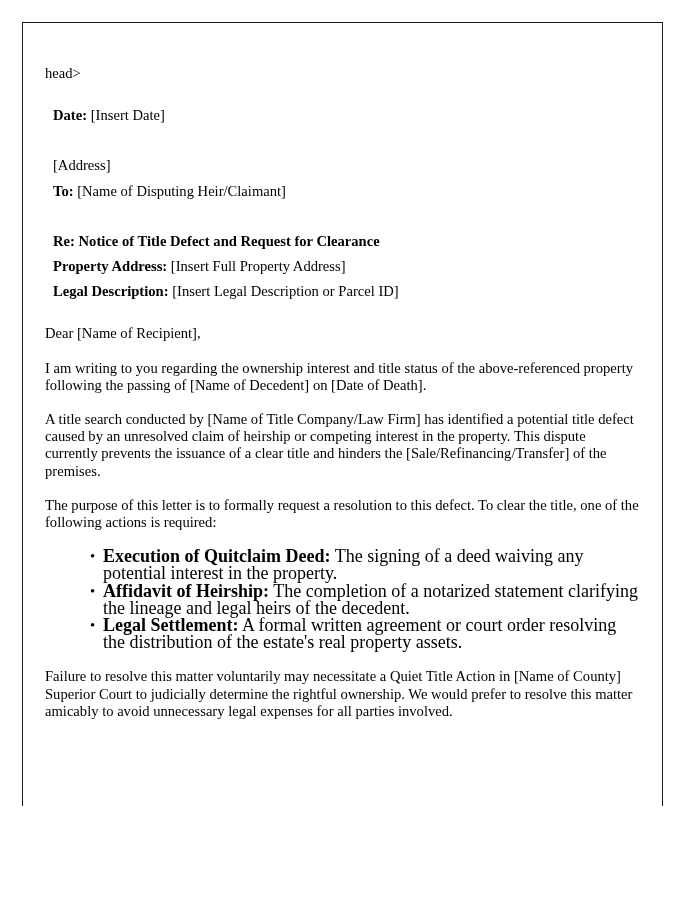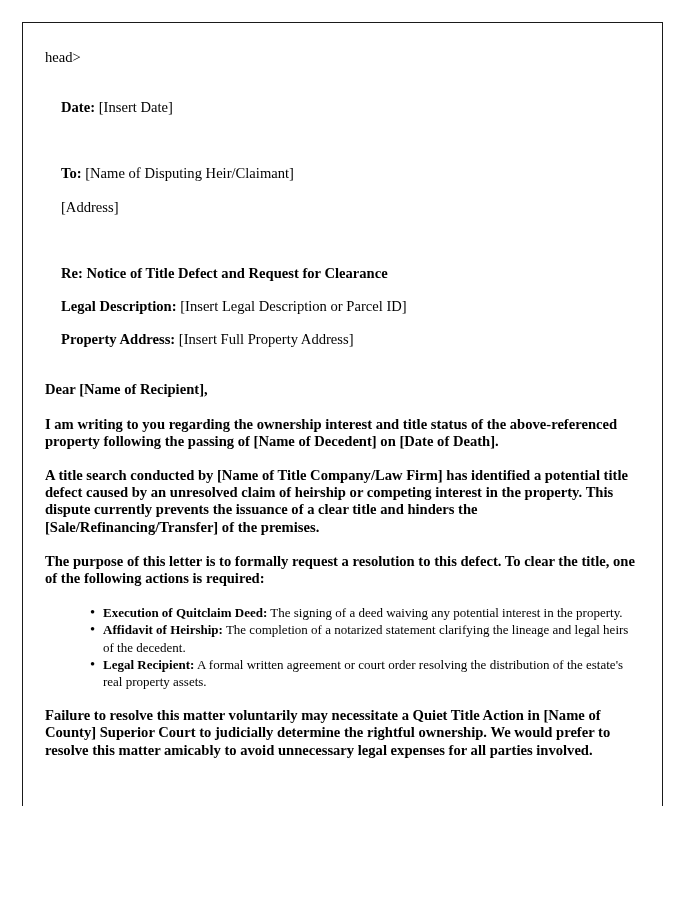--- a/index.html
+++ b/index.html
@@ -34,54 +34,53 @@
     position: absolute;
     left: 22px;
     top: 26px;
     width: 596px;
     font-size: 14.6px;
     line-height: 17.2px;
     text-align: left;
   }
 
   .frag {
-    margin: 0 0 0 0;
+    margin: 16px 0 0 0;
     font-size: 14.6px;
     line-height: 17.2px;
   }
 
   .para {
     margin: 0;
     font-size: 14.6px;
     line-height: 17.2px;
-    font-weight: bold;
   }
 
   .gap-lg { height: 17px; }
 
   .lbl {
     font-weight: bold;
   }
 
   .blockline {
-    margin: 16px;
+    margin: 8px;
     font-size: 14.6px;
     line-height: 17.2px;
   }
 
   ul.actions {
     margin: 0;
     padding: 0 0 0 46px;
     list-style: none;
   }
   ul.actions li {
     position: relative;
     margin: 0 0 0 0;
     padding: 0 0 0 12px;
-    font-size: 13px;
+    font-size: 18px;
     line-height: 17.2px;
   }
   ul.actions li::before {
     content: "\2022";
     position: absolute;
     left: -1px;
     top: 0;
     font-size: 14.6px;
     line-height: 17.2px;
   }
@@ -96,28 +95,28 @@
   <div id="doc-body">
 
     <p class="frag">head&gt;</p>
 
     <div class="gap-lg"></div>
 
     <p class="blockline"><span class="lbl">Date:</span> <span>[Insert Date]</span></p>
 
     <div class="gap-lg"></div>
 
+    <p class="blockline">[Address]</p>
     <p class="blockline"><span class="lbl">To:</span> <span>[Name of Disputing Heir/Claimant]</span></p>
-    <p class="blockline">[Address]</p>
 
     <div class="gap-lg"></div>
 
     <p class="blockline"><span class="lbl">Re:</span> <span class="lbl">Notice of Title Defect and Request for Clearance</span></p>
+    <p class="blockline"><span class="lbl">Property Address:</span> <span>[Insert Full Property Address]</span></p>
     <p class="blockline"><span class="lbl">Legal Description:</span> <span>[Insert Legal Description or Parcel ID]</span></p>
-    <p class="blockline"><span class="lbl">Property Address:</span> <span>[Insert Full Property Address]</span></p>
 
     <div class="gap-lg"></div>
 
     <p class="para">Dear [Name of Recipient],</p>
 
     <div class="gap-lg"></div>
 
     <p class="para">I am writing to you regarding the ownership interest and title status of the above-referenced property following the passing of [Name of Decedent] on [Date of Death].</p>
 
     <div class="gap-lg"></div>
@@ -126,21 +125,21 @@
 
     <div class="gap-lg"></div>
 
     <p class="para">The purpose of this letter is to formally request a resolution to this defect. To clear the title, one of the following actions is required:</p>
 
     <div class="gap-lg"></div>
 
     <ul class="actions">
       <li><span class="term">Execution of Quitclaim Deed:</span><span> The signing of a deed waiving any potential interest in the property.</span></li>
       <li><span class="term">Affidavit of Heirship:</span><span> The completion of a notarized statement clarifying the lineage and legal heirs of the decedent.</span></li>
-      <li><span class="term">Legal Recipient:</span><span> A formal written agreement or court order resolving the distribution of the estate's real property assets.</span></li>
+      <li><span class="term">Legal Settlement:</span><span> A formal written agreement or court order resolving the distribution of the estate's real property assets.</span></li>
     </ul>
 
     <div class="gap-lg"></div>
 
     <p class="para">Failure to resolve this matter voluntarily may necessitate a Quiet Title Action in [Name of County] Superior Court to judicially determine the rightful ownership. We would prefer to resolve this matter amicably to avoid unnecessary legal expenses for all parties involved.</p>
 
     <div class="gap-lg"></div>
 
 
     <div class="gap-lg"></div>

